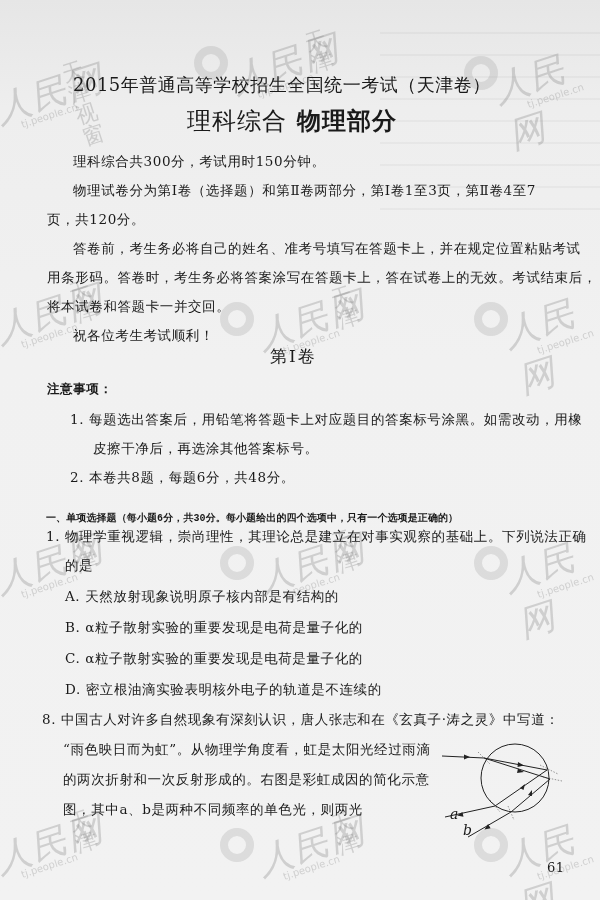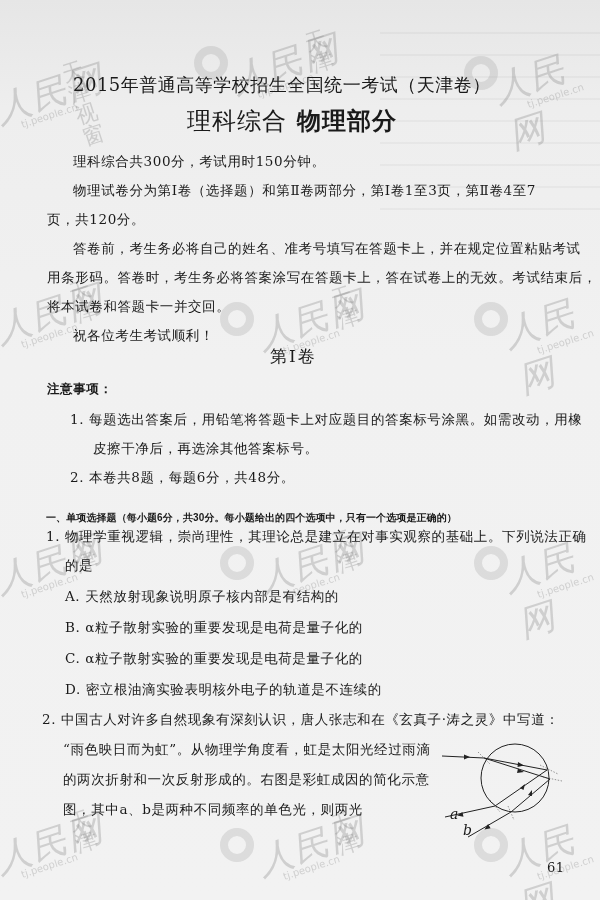--- a/index.html
+++ b/index.html
@@ -33,21 +33,21 @@
   }
   .wm .ring {
     position: absolute; left: -36px; top: 6px; width: 34px; height: 34px;
     border-radius: 50%; border: 8px solid rgba(140,140,140,0.22); box-sizing: border-box;
   }
   .t { position: absolute; white-space: nowrap; font-size: 13.5px; letter-spacing: 0.6px; }
   .title1 { left: 73px; top: 73px; font-size: 18px; letter-spacing: 0.5px; }
   .title2 { left: 187px; top: 105px; font-size: 24px; letter-spacing: 1px; }
   .title2 b { font-family: Liberation Sans, sans-serif; font-weight: bold; margin-left: 10px; }
   .vol { left: 270px; top: 345px; font-size: 17px; letter-spacing: 2px; }
-  .bold { font-family: Liberation Sans, sans-serif; font-weight: bold; font-size: 12.5px; }
+  .bold { font-family: Liberation Mono, monospace; font-weight: bold; font-size: 12.5px; }
   .pagenum { left: 547px; top: 860px; font-size: 13px; }
   .diagram { position: absolute; left: 440px; top: 740px; }
 </style>
 </head>
 <body>
 
 <div class="page">
   <div class="bleed"></div>
 
   <div class="wm" style="left:-6px;top:70px;">
@@ -137,21 +137,21 @@
 
   <div class="t bold" style="left:46px;top:511px;font-size:10px;letter-spacing:0.1px;">一、单项选择题（每小题6分，共30分。每小题给出的四个选项中，只有一个选项是正确的）</div>
 
   <div class="t" style="left:46px;top:528px;">1. 物理学重视逻辑，崇尚理性，其理论总是建立在对事实观察的基础上。下列说法正确</div>
   <div class="t" style="left:65px;top:557px;">的是</div>
   <div class="t" style="left:65px;top:588px;">A. 天然放射现象说明原子核内部是有结构的</div>
   <div class="t" style="left:65px;top:619px;">B. α粒子散射实验的重要发现是电荷是量子化的</div>
   <div class="t" style="left:65px;top:650px;text-align:right;">C. α粒子散射实验的重要发现是电荷是量子化的</div>
   <div class="t" style="left:65px;top:681px;">D. 密立根油滴实验表明核外电子的轨道是不连续的</div>
 
-  <div class="t" style="left:42px;top:711px;">2. 中国古人对许多自然现象有深刻认识，唐人张志和在《玄真子·涛之灵》中写道：</div>
+  <div class="t" style="left:42px;top:711px;">8. 中国古人对许多自然现象有深刻认识，唐人张志和在《玄真子·涛之灵》中写道：</div>
   <div class="t" style="left:63px;top:771px;">的两次折射和一次反射形成的。右图是彩虹成因的简化示意</div>
   <div class="t" style="left:63px;top:741px;">“雨色映日而为虹”。从物理学角度看，虹是太阳光经过雨滴</div>
   <div class="t" style="left:63px;top:801px;">图，其中a、b是两种不同频率的单色光，则两光</div>
 
   <svg class="diagram" width="130" height="100" viewBox="0 0 130 100">
     <circle cx="75" cy="38" r="34" fill="none" stroke="#222" stroke-width="1"></circle>
 
     <line x1="2" y1="16" x2="44" y2="18" stroke="#222" stroke-width="1"></line>
     <polygon points="24,14.5 30,17 24,19.5" fill="#222"></polygon>
 

